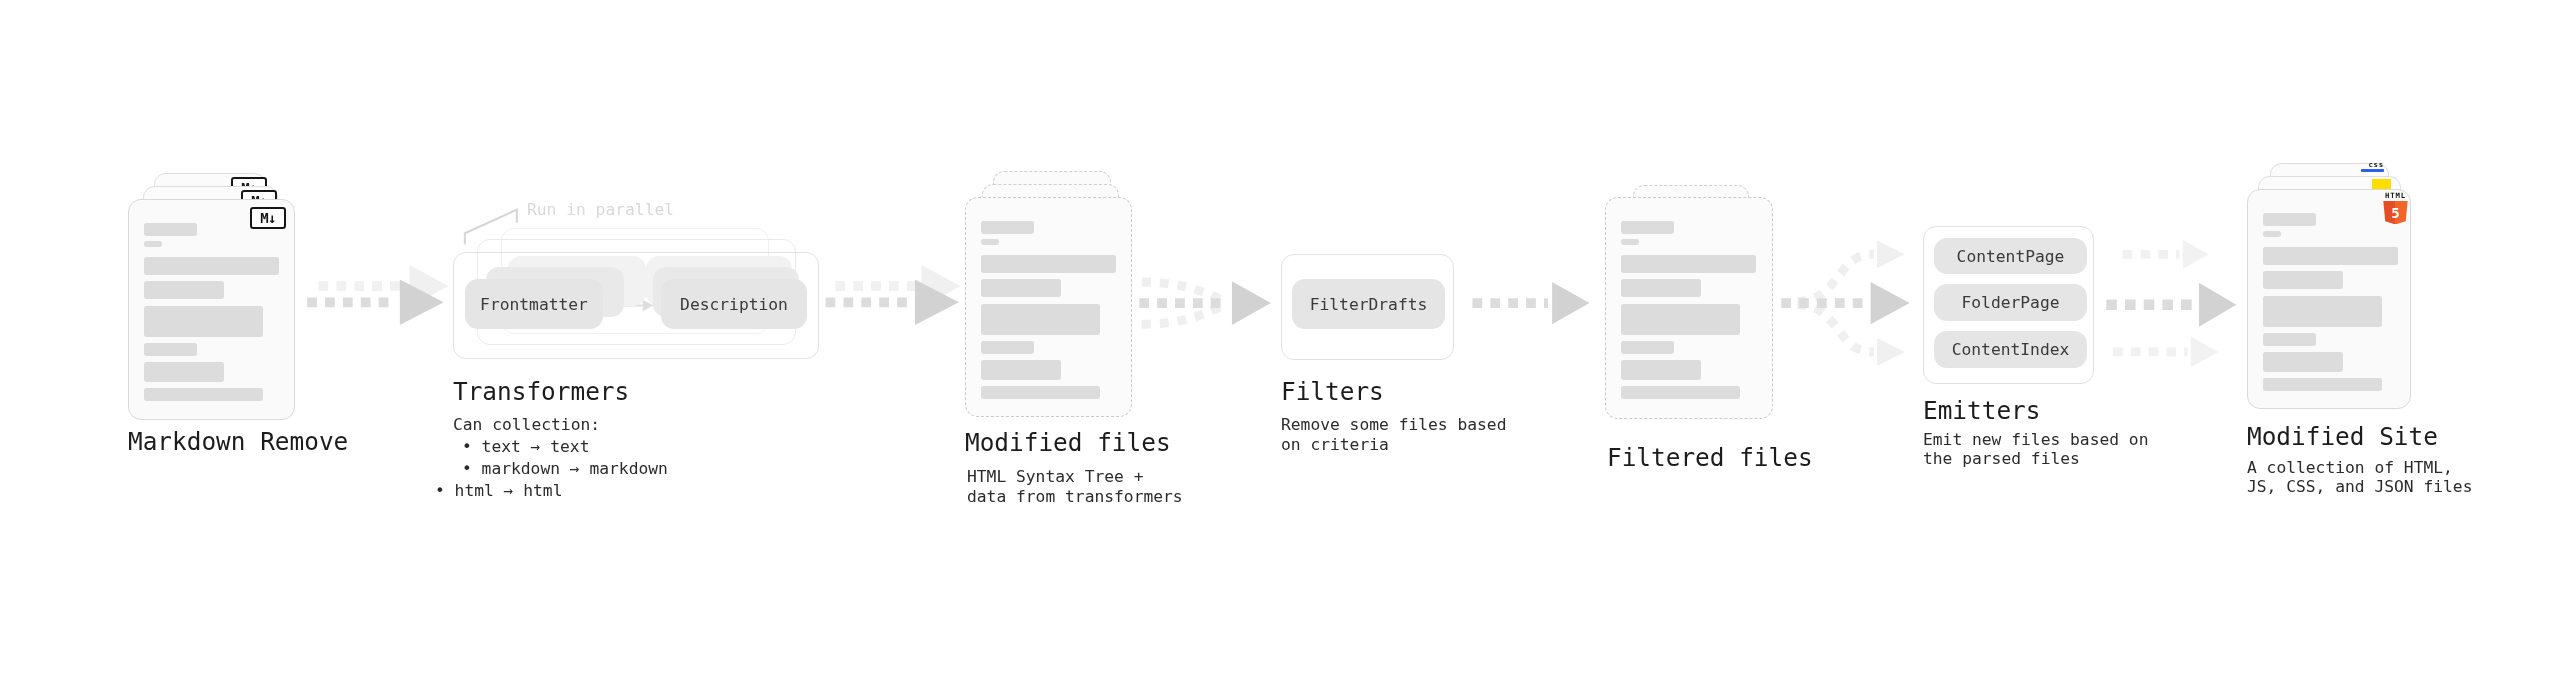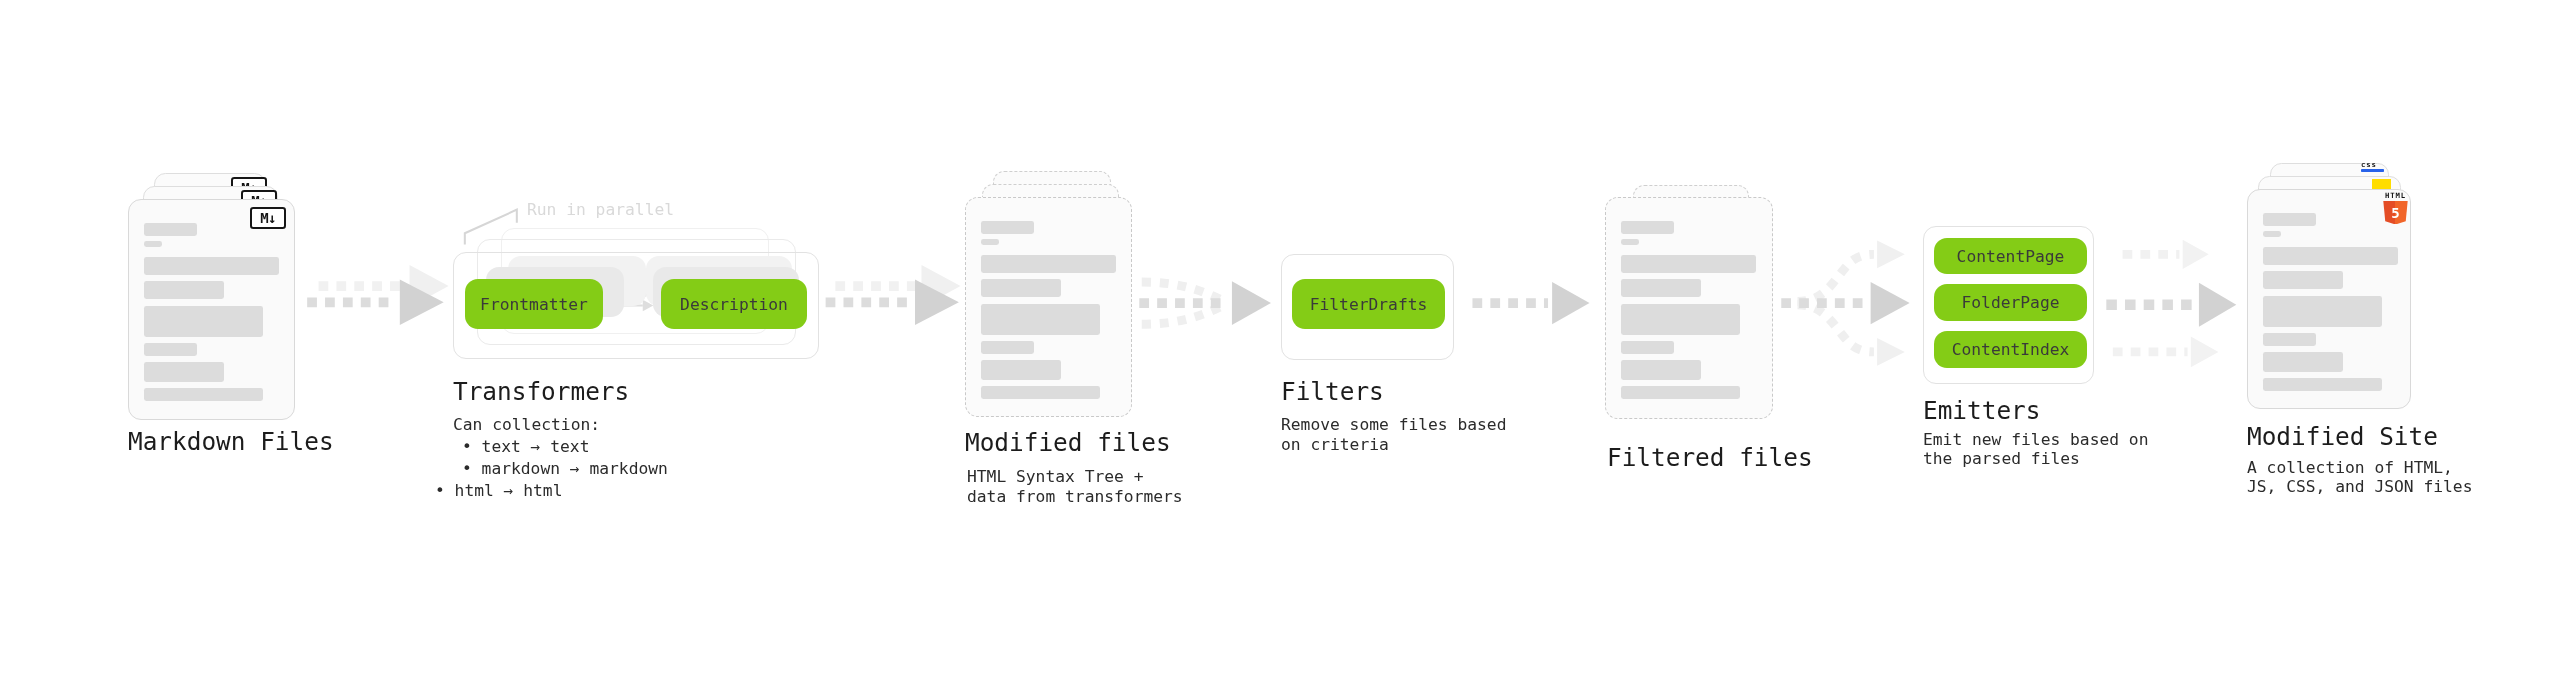--- a/index.html
+++ b/index.html
@@ -20,30 +20,30 @@
   .b5{top:106px;width:119px;height:31px} .b6{top:143px;width:53px;height:13px}
   .b7{top:162px;width:80px;height:19.5px} .b8{top:188px;width:119px;height:13px}
 
   .md-badge { position:absolute; width:36px; height:22px; background:#ffffff; border:2.4px solid #161616; border-radius:3.3px;
     color:#161616; font-weight:bold; font-size:14px; letter-spacing:-0.8px;
     display:flex; align-items:center; justify-content:center; box-sizing:border-box; }
 
   
   .frame { position:absolute; border:1.6px solid #e2e2e2; border-radius:13px; box-sizing:border-box; }
   .frame.f2 { border-color:#eaeaea; } .frame.f3 { border-color:#f0f0f0; }
-  .plugin { position:absolute; background:#84cc16; border-radius:13px; color:#3a3a3a; font-size:16.3px;
+  .plugin { position:absolute; background:#e5e5e5; border-radius:13px; color:#3a3a3a; font-size:16.3px;
     display:flex; align-items:center; justify-content:center; box-sizing:border-box; }
   .plugin.ghost1 { background:#e9e9e9; } .plugin.ghost2 { background:#f2f2f2; }
 
   .stage-title { position:absolute; font-size:24.4px; line-height:28px; color:#1c1c1c; white-space:pre; }
   .stage-desc  { position:absolute; font-size:16.3px; line-height:19.5px; color:#2b2b2b; white-space:pre; }
   .note { position:absolute; font-size:16.3px; color:#d9d9d9; white-space:pre; }
 
   
-  .css-badge { position:absolute; left:2361px; top:161px; width:23px; text-align:left; }
+  .css-badge { position:absolute; left:2361px; top:161px; width:23px; text-align:right; }
   .css-word { font-size:7.3px; font-weight:bold; color:#1a1a1a; line-height:7.3px; letter-spacing:0.8px; }
   .css-bar  { height:3.3px; background:#2862e9; margin-top:0.8px; border-radius:0.8px; }
   .js-badge { position:absolute; left:2372px; top:179px; width:18.7px; height:11.4px; background:#ffdd00; }
   .html5-badge { position:absolute; left:2381px; top:192px; width:29px; text-align:center; }
   .html5-word { font-size:7.3px; font-weight:bold; color:#111111; letter-spacing:0.8px; line-height:8.1px; }
   .html5-shield { width:24.4px; height:23.6px; margin:0.8px auto 0; background:linear-gradient(90deg,#e44d26 50%,#f16529 50%);
     clip-path:polygon(0 0,100% 0,92% 86%,50% 100%,8% 86%);
     display:flex; align-items:center; justify-content:center; color:#ffffff; font-size:14px; font-weight:bold; }
 </style>
 </head>
@@ -118,21 +118,21 @@
       <div class="bar b1"></div>
       <div class="bar b2"></div>
       <div class="bar b3"></div>
       <div class="bar b4"></div>
       <div class="bar b5"></div>
       <div class="bar b6"></div>
       <div class="bar b7"></div>
       <div class="bar b8"></div>
       <div class="md-badge" style="right:8.1px;top:7.3px;">M↓</div>
     </div>
-    <div class="stage-title" style="left:128px;top:428px;">Markdown Files</div>
+    <div class="stage-title" style="left:128px;top:428px;">Markdown Remove</div>
   </div>
 
   <div>
     <div class="note" style="left:527px;top:200px;">Run in parallel</div>
     <div class="frame f3" style="left:501px;top:228px;width:268px;height:106px;"></div>
     <div class="frame f2" style="left:477px;top:239px;width:319px;height:106px;"></div>
     <div class="frame" style="left:453px;top:252px;width:366px;height:107px;"></div>
 
     <div class="plugin ghost2" style="left:508px;top:256px;width:138px;height:50px;"></div>
     <div class="plugin ghost1" style="left:486px;top:267px;width:138px;height:50px;"></div>

